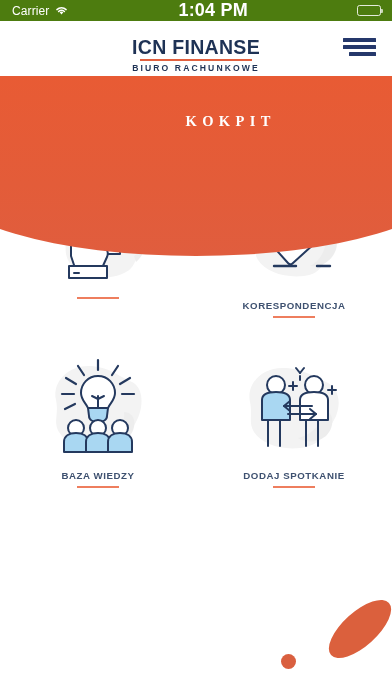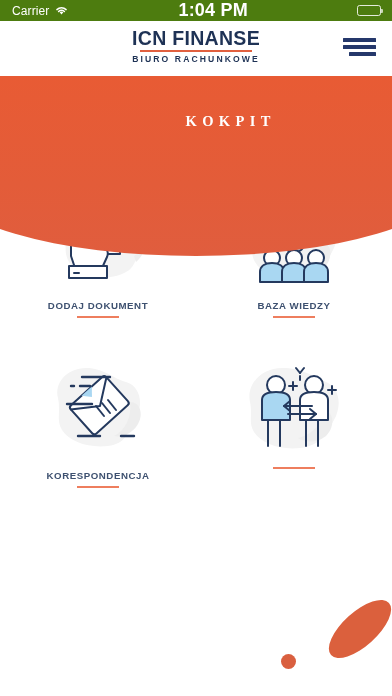--- a/index.html
+++ b/index.html
@@ -86,21 +86,21 @@
     position: absolute;
     top: 21px; left: 0;
     width: 392px;
     height: 55px;
     background: #ffffff;
     z-index: 5;
   }
   .logo-block {
     position: absolute;
     left: 0; right: 0;
-    top: 7px;
+    top: 16px;
     text-align: center;
   }
   .logo-main {
     font-size: 19.5px;
     font-weight: bold;
     color: #1E3255;
     letter-spacing: 0.3px;
     line-height: 21px;
     font-family: "Liberation Sans", sans-serif;
   }
@@ -298,21 +298,48 @@
         <line x1="53" y1="44" x2="76" y2="44" stroke="#24395E" stroke-width="2" stroke-linecap="round"></line>
         <line x1="53" y1="50" x2="66" y2="50" stroke="#24395E" stroke-width="2" stroke-linecap="round"></line>
 
         <path d="M33 56 C33 50 38 48 42 52 L52 61 L52 48 C52 43 59 43 59 48 L59 66 L64 66 C69 66 71 70 69 75 L64 86 L37 86 L33 74 Z" fill="#ffffff" stroke="#24395E" stroke-width="2" stroke-linejoin="round" stroke-linecap="round"></path>
         <path d="M52 60 L46 55" stroke="#24395E" stroke-width="2" stroke-linecap="round"></path>
 
         <rect x="31" y="84" width="38" height="12" fill="#ffffff" stroke="#24395E" stroke-width="2" stroke-linejoin="round"></rect>
         <line x1="36" y1="91" x2="41" y2="91" stroke="#24395E" stroke-width="2" stroke-linecap="round"></line>
       </svg>
     </div>
-    <div class="tile-label">DODAJ DOKUMENT</div>
+    <div class="tile-underline"></div>
+  </div>
+
+  <div class="tile">
+    <div class="tile-art">
+      <svg width="120" height="110" viewBox="0 0 120 110">
+        <path d="M20 46 C16 30 30 16 48 16 C66 16 74 26 88 30 C102 34 106 52 98 66 C90 80 88 92 70 94 C50 96 32 90 24 78 C18 68 23 60 20 46 Z" fill="#F3F3F3"></path>
+        <path d="M92 50 C102 50 106 62 100 72 C94 82 84 86 76 84 C88 78 94 64 92 50 Z" fill="#EDEDED"></path>
+
+        <g transform="rotate(-42 62 54)">
+          <rect x="38" y="34" width="48" height="38" rx="3" fill="#ffffff" stroke="#24395E" stroke-width="2"></rect>
+          <path d="M55 34 L69 34 L62 42 Z" fill="#A9D7F2"></path>
+          <path d="M38 37 L62 54 L86 37" fill="none" stroke="#24395E" stroke-width="2" stroke-linecap="round" stroke-linejoin="round"></path>
+        </g>
+
+        <line x1="44" y1="25" x2="72" y2="25" stroke="#24395E" stroke-width="2.4" stroke-linecap="round"></line>
+        <line x1="33" y1="34" x2="36" y2="34" stroke="#24395E" stroke-width="2.4" stroke-linecap="round"></line>
+        <line x1="42" y1="34" x2="52" y2="34" stroke="#24395E" stroke-width="2.4" stroke-linecap="round"></line>
+        <line x1="29" y1="52" x2="54" y2="52" stroke="#24395E" stroke-width="2.4" stroke-linecap="round"></line>
+        <line x1="40" y1="84" x2="62" y2="84" stroke="#24395E" stroke-width="2.4" stroke-linecap="round"></line>
+        <line x1="83" y1="84" x2="96" y2="84" stroke="#24395E" stroke-width="2.4" stroke-linecap="round"></line>
+
+        <line x1="58" y1="54" x2="66" y2="64" stroke="#24395E" stroke-width="2" stroke-linecap="round"></line>
+        <line x1="64" y1="51" x2="72" y2="61" stroke="#24395E" stroke-width="2" stroke-linecap="round"></line>
+        <line x1="70" y1="48" x2="78" y2="58" stroke="#24395E" stroke-width="2" stroke-linecap="round"></line>
+      </svg>
+    </div>
+    <div class="tile-label">KORESPONDENCJA</div>
     <div class="tile-underline"></div>
   </div>
 
   <div class="tile">
     <div class="tile-art">
       <svg width="120" height="110" viewBox="0 0 120 110">
         <path d="M18 48 C14 30 30 14 50 14 C70 14 80 24 94 30 C106 36 106 56 98 70 C90 84 84 94 64 96 C44 98 28 92 21 80 C15 70 21 62 18 48 Z" fill="#F3F3F3"></path>
         <path d="M86 60 C98 60 100 76 90 86 C80 94 68 92 62 88 C78 84 88 72 86 60 Z" fill="#EDEDED"></path>
 
         <path d="M60 24 C70 24 77 32 77 41 C77 48 72 51 70 56 L50 56 C48 51 43 48 43 41 C43 32 50 24 60 24 Z" fill="#ffffff" stroke="#24395E" stroke-width="2" stroke-linejoin="round"></path>
@@ -343,48 +370,20 @@
         </g>
       </svg>
     </div>
     <div class="tile-label">BAZA WIEDZY</div>
     <div class="tile-underline"></div>
   </div>
 
   <div class="tile">
     <div class="tile-art">
       <svg width="120" height="110" viewBox="0 0 120 110">
-        <path d="M20 46 C16 30 30 16 48 16 C66 16 74 26 88 30 C102 34 106 52 98 66 C90 80 88 92 70 94 C50 96 32 90 24 78 C18 68 23 60 20 46 Z" fill="#F3F3F3"></path>
-        <path d="M92 50 C102 50 106 62 100 72 C94 82 84 86 76 84 C88 78 94 64 92 50 Z" fill="#EDEDED"></path>
-
-        <g transform="rotate(-42 62 54)">
-          <rect x="38" y="34" width="48" height="38" rx="3" fill="#ffffff" stroke="#24395E" stroke-width="2"></rect>
-          <path d="M55 34 L69 34 L62 42 Z" fill="#A9D7F2"></path>
-          <path d="M38 37 L62 54 L86 37" fill="none" stroke="#24395E" stroke-width="2" stroke-linecap="round" stroke-linejoin="round"></path>
-        </g>
-
-        <line x1="44" y1="25" x2="72" y2="25" stroke="#24395E" stroke-width="2.4" stroke-linecap="round"></line>
-        <line x1="33" y1="34" x2="36" y2="34" stroke="#24395E" stroke-width="2.4" stroke-linecap="round"></line>
-        <line x1="42" y1="34" x2="52" y2="34" stroke="#24395E" stroke-width="2.4" stroke-linecap="round"></line>
-        <line x1="29" y1="52" x2="54" y2="52" stroke="#24395E" stroke-width="2.4" stroke-linecap="round"></line>
-        <line x1="40" y1="84" x2="62" y2="84" stroke="#24395E" stroke-width="2.4" stroke-linecap="round"></line>
-        <line x1="83" y1="84" x2="96" y2="84" stroke="#24395E" stroke-width="2.4" stroke-linecap="round"></line>
-
-        <line x1="58" y1="54" x2="66" y2="64" stroke="#24395E" stroke-width="2" stroke-linecap="round"></line>
-        <line x1="64" y1="51" x2="72" y2="61" stroke="#24395E" stroke-width="2" stroke-linecap="round"></line>
-        <line x1="70" y1="48" x2="78" y2="58" stroke="#24395E" stroke-width="2" stroke-linecap="round"></line>
-      </svg>
-    </div>
-    <div class="tile-label">KORESPONDENCJA</div>
-    <div class="tile-underline"></div>
-  </div>
-
-  <div class="tile">
-    <div class="tile-art">
-      <svg width="120" height="110" viewBox="0 0 120 110">
         <path d="M16 50 C12 32 28 16 48 16 C68 16 78 24 92 30 C106 36 108 54 100 68 C92 82 86 94 66 96 C46 98 28 92 20 80 C14 70 19 64 16 50 Z" fill="#F3F3F3"></path>
         <path d="M88 58 C100 58 102 74 92 84 C82 92 70 90 64 86 C80 82 90 70 88 58 Z" fill="#EDEDED"></path>
 
         <line x1="62" y1="16" x2="66" y2="21" stroke="#24395E" stroke-width="2" stroke-linecap="round"></line>
         <line x1="70" y1="16" x2="66" y2="21" stroke="#24395E" stroke-width="2" stroke-linecap="round"></line>
         <line x1="66" y1="24" x2="66" y2="28" stroke="#24395E" stroke-width="2" stroke-linecap="round"></line>
 
         <circle cx="42" cy="33" r="9" fill="#ffffff" stroke="#24395E" stroke-width="2"></circle>
         <path d="M28 48 C28 42 34 40 42 40 C50 40 56 42 56 48 L56 68 L28 68 Z" fill="#A9D7F2" stroke="#24395E" stroke-width="2" stroke-linejoin="round"></path>
         <line x1="34" y1="68" x2="34" y2="94" stroke="#24395E" stroke-width="2" stroke-linecap="round"></line>
@@ -400,19 +399,20 @@
 
         <line x1="94" y1="38" x2="102" y2="38" stroke="#24395E" stroke-width="2" stroke-linecap="round"></line>
         <line x1="98" y1="34" x2="98" y2="42" stroke="#24395E" stroke-width="2" stroke-linecap="round"></line>
 
         <path d="M78 54 L50 54" fill="none" stroke="#24395E" stroke-width="2" stroke-linecap="round"></path>
         <path d="M56 49 L50 54 L56 59" fill="none" stroke="#24395E" stroke-width="2" stroke-linecap="round" stroke-linejoin="round"></path>
         <path d="M54 62 L82 62" fill="none" stroke="#24395E" stroke-width="2" stroke-linecap="round"></path>
         <path d="M76 57 L82 62 L76 67" fill="none" stroke="#24395E" stroke-width="2" stroke-linecap="round" stroke-linejoin="round"></path>
       </svg>
     </div>
+    <div class="tile-label">DODAJ SPOTKANIE</div>
     <div class="tile-underline"></div>
   </div>
 
 </div>
 
 <div class="deco-dot"></div>
 <div class="deco-blob"></div>
 
 </body></html>

